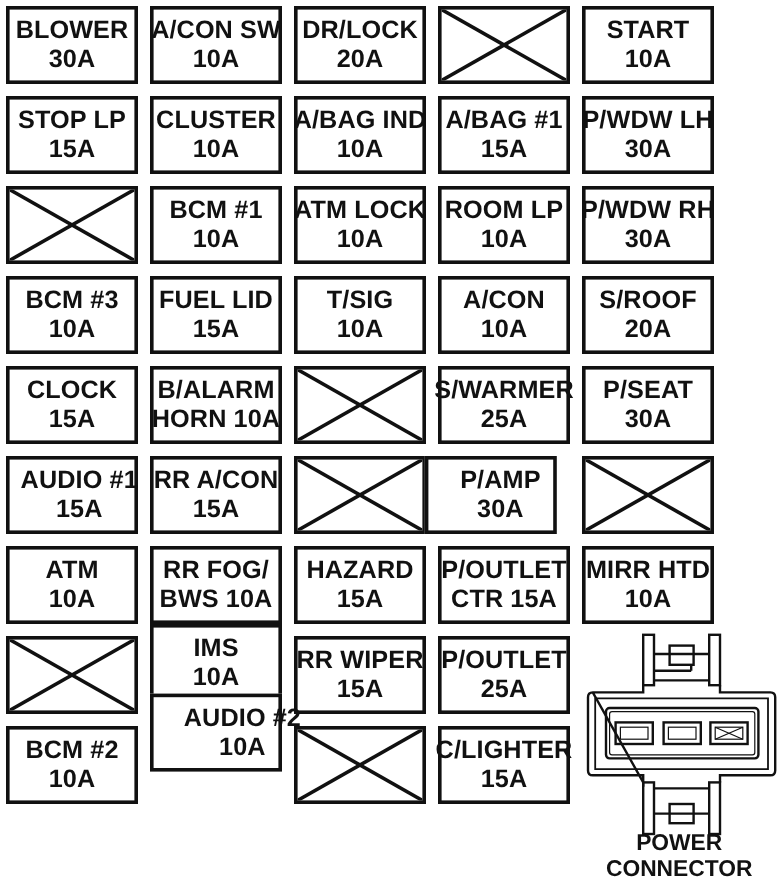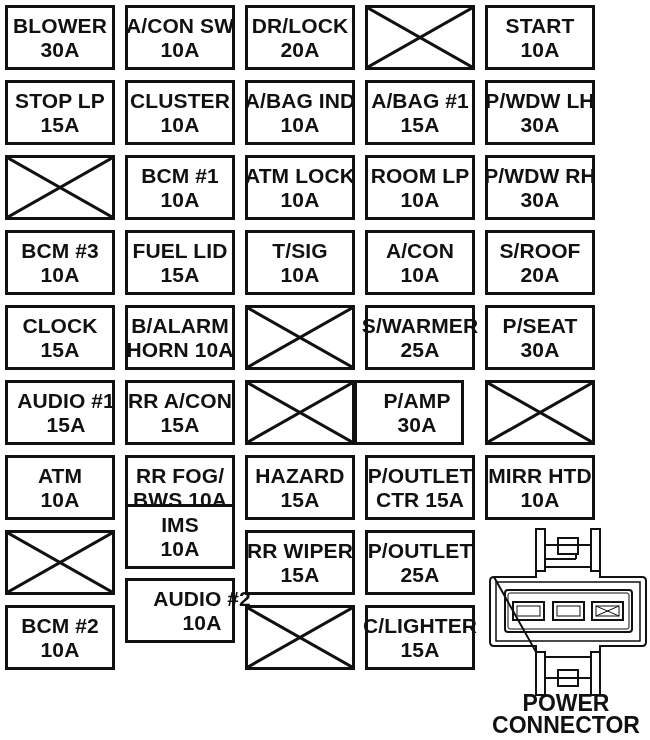--- a/index.html
+++ b/index.html
@@ -12,21 +12,21 @@
     display: flex; flex-direction: column; align-items: center; justify-content: center;
     text-align: center; font-weight: bold; font-size: 21px; line-height: 24px;
     letter-spacing: 0.1px; white-space: nowrap;
   }
   .fuse .l1, .fuse .l2 { display: block; }
   .fuse.empty { padding: 0; }
   .fuse.empty svg { position: absolute; left: 0; top: 0; width: 100%; height: 100%; }
   #connector { position: absolute; left: 486px; top: 527px; width: 164px; height: 170px; }
   #connector-label {
     position: absolute; left: 486px; top: 692px; width: 160px; text-align: center;
-    font-weight: bold; font-size: 23px; line-height: 22px;
+    font-weight: bold; font-size: 19px; line-height: 22px;
   }
 </style>
 </head>
 <body>
 
 <div id="diagram">
   <div id="fuse-grid">
       <div class="fuse" style="left: 5px; top: 5px;">
         <span class="l1">BLOWER</span>
         <span class="l2">30A</span>
@@ -176,21 +176,21 @@
       <div class="fuse" style="left: 485px; top: 455px;">
         <span class="l1">MIRR HTD</span>
         <span class="l2">10A</span>
       </div>
       <div class="fuse empty" style="left: 5px; top: 530px;">
         <svg viewBox="0 0 104 59" preserveAspectRatio="none">
           <line x1="0" y1="0" x2="104" y2="59" stroke="#111" stroke-width="3"></line>
           <line x1="0" y1="59" x2="104" y2="0" stroke="#111" stroke-width="3"></line>
         </svg>
       </div>
-      <div class="fuse" style="left: 125px; top: 504px; justify-content: center;">
+      <div class="fuse" style="left: 125px; top: 520px; justify-content: center;">
         <span class="l1">IMS</span>
         <span class="l2">10A</span>
       </div>
       <div class="fuse" style="left: 245px; top: 530px;">
         <span class="l1">RR WIPER</span>
         <span class="l2">15A</span>
       </div>
       <div class="fuse" style="left: 365px; top: 530px;">
         <span class="l1">P/OUTLET</span>
         <span class="l2">25A</span>

